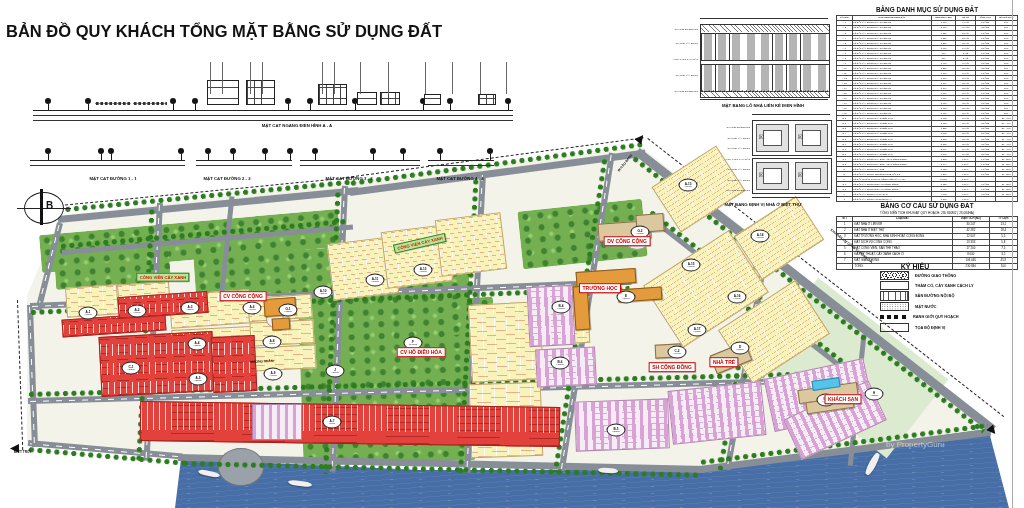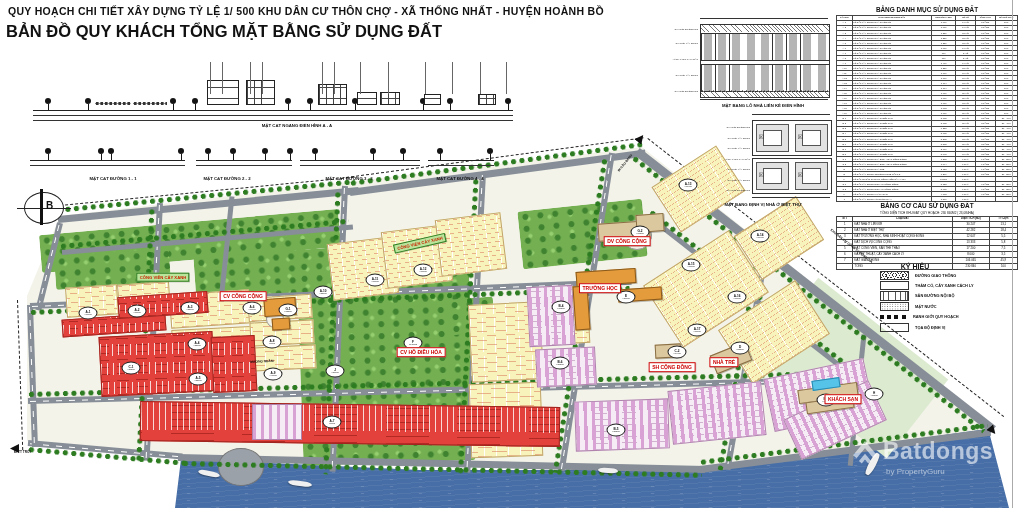--- a/index.html
+++ b/index.html
@@ -116,27 +116,20 @@
     <div id="water"></div>
     <div id="land"></div>
 
     <div id="lake"></div>
     <div id="sports"></div>
     <div id="compass">
       <div class="needle"></div>
       <div class="blet">B</div>
     </div>
     <div id="wmark">
-      <div class="row">
-        <svg width="26" height="26" viewBox="0 0 28 28">
-          <path d="M3 19 L14 6 L25 19" fill="none" stroke="rgba(255,255,255,.6)" stroke-width="5"></path>
-          <path d="M9 25 L14 19 L19 25" fill="none" stroke="rgba(255,255,255,.6)" stroke-width="4"></path>
-        </svg>
-        <span class="brand">Batdongs</span>
-      </div>
       <div class="by">by PropertyGuru</div>
     </div>
   <div class="park" style="left: 40px; top: 222px; width: 300px; height: 38px; transform: rotate(-5deg);"></div>
       <div class="park" style="left: 195px; top: 252px; width: 150px; height: 52px; transform: rotate(-4deg);"></div>
       <div class="park" style="left: 55px; top: 252px; width: 115px; height: 34px; transform: rotate(-4deg);"></div>
       <div class="park" style="left: 300px; top: 258px; width: 172px; height: 205px; transform: rotate(-2deg);"></div>
       <div class="park" style="left: 520px; top: 205px; width: 125px; height: 58px; transform: rotate(-6deg);"></div>
       <div class="park" style="left: 448px; top: 298px; width: 46px; height: 36px; transform: rotate(-4deg);"></div>
       <div class="lpark" style="left: 770px; top: 318px; width: 165px; height: 100px; transform: rotate(38deg);"></div>
       <div class="road" style="left: 58px; top: 216px; width: 302px; height: 7px; transform: rotate(-5.5deg);"></div>
@@ -357,21 +350,20 @@
       <div class="rlab" style="left: 724px; top: 362px; transform: translate(-50%, -50%) rotate(0deg);">NHÀ TRẺ</div>
       <div class="rlab" style="left: 843px; top: 399px; transform: translate(-50%, -50%) rotate(0deg);">KHÁCH SẠN</div>
       <div class="rlab glab" style="left: 163px; top: 277px; transform: translate(-50%, -50%) rotate(0deg);">CÔNG VIÊN CÂY XANH</div>
       <div class="rlab glab" style="left: 420px; top: 243px; transform: translate(-50%, -50%) rotate(-13deg);">CÔNG VIÊN CÂY XANH</div>
       <div class="rdlab" style="left: 617px; top: 170px; transform: rotate(-52deg);">ĐI CẦU BANG</div>
       <div class="rdlab" style="left: 832px; top: 228px; transform: rotate(38.5deg);">KHU DÂN CƯ CÔNG TY ĐÔNG GIA</div>
       <div class="rdlab" style="left: 14px; top: 450px; transform: rotate(0deg);">ĐI TT TRỚI</div>
       <div class="rdlab" style="left: 250px; top: 360px; transform: rotate(-3deg);">MƯƠNG NGẦM</div>
     </div>
 
-  <div id="t1">QUY HOẠCH CHI TIẾT XÂY DỰNG TỶ LỆ 1/ 500 KHU DÂN CƯ THÔN CHỢ - XÃ THỐNG NHẤT - HUYỆN HOÀNH BỒ</div>
   <div id="t2">BẢN ĐỒ QUY KHÁCH TỔNG MẶT BẰNG SỬ DỤNG ĐẤT</div>
 
   <div id="xsec">
       <div class="baseline" style="left: 33px; top: 110px; width: 480px;"></div>
       <div class="baseline" style="left: 30px; top: 160px; width: 155px;"></div>
       <div class="baseline" style="left: 196px; top: 160px; width: 96px;"></div>
       <div class="baseline" style="left: 300px; top: 160px; width: 120px;"></div>
       <div class="baseline" style="left: 428px; top: 160px; width: 66px;"></div>
       <div class="dim" style="left: 33px; top: 115px; width: 480px;"></div>
       <div class="dim" style="left: 33px; top: 120px; width: 480px;"></div>

